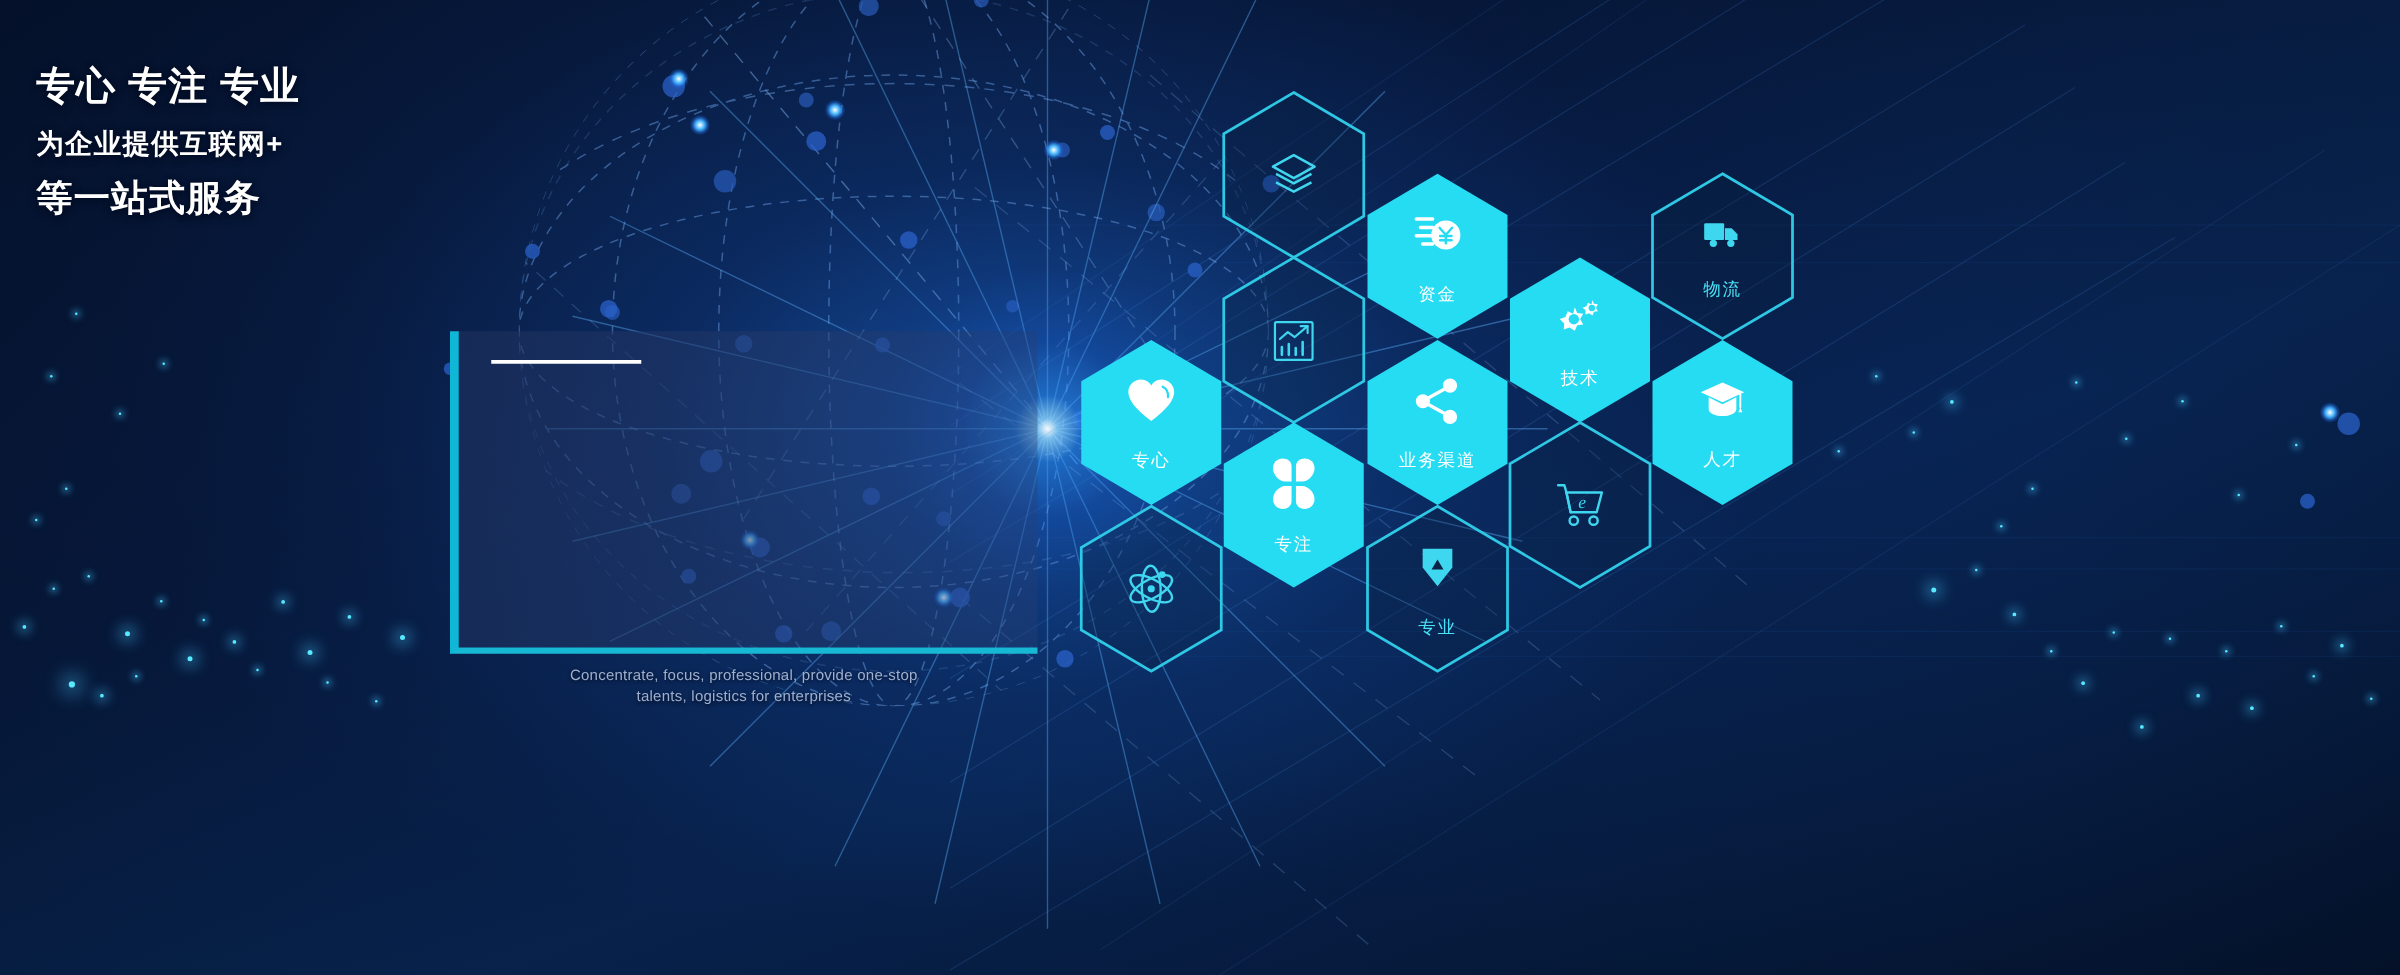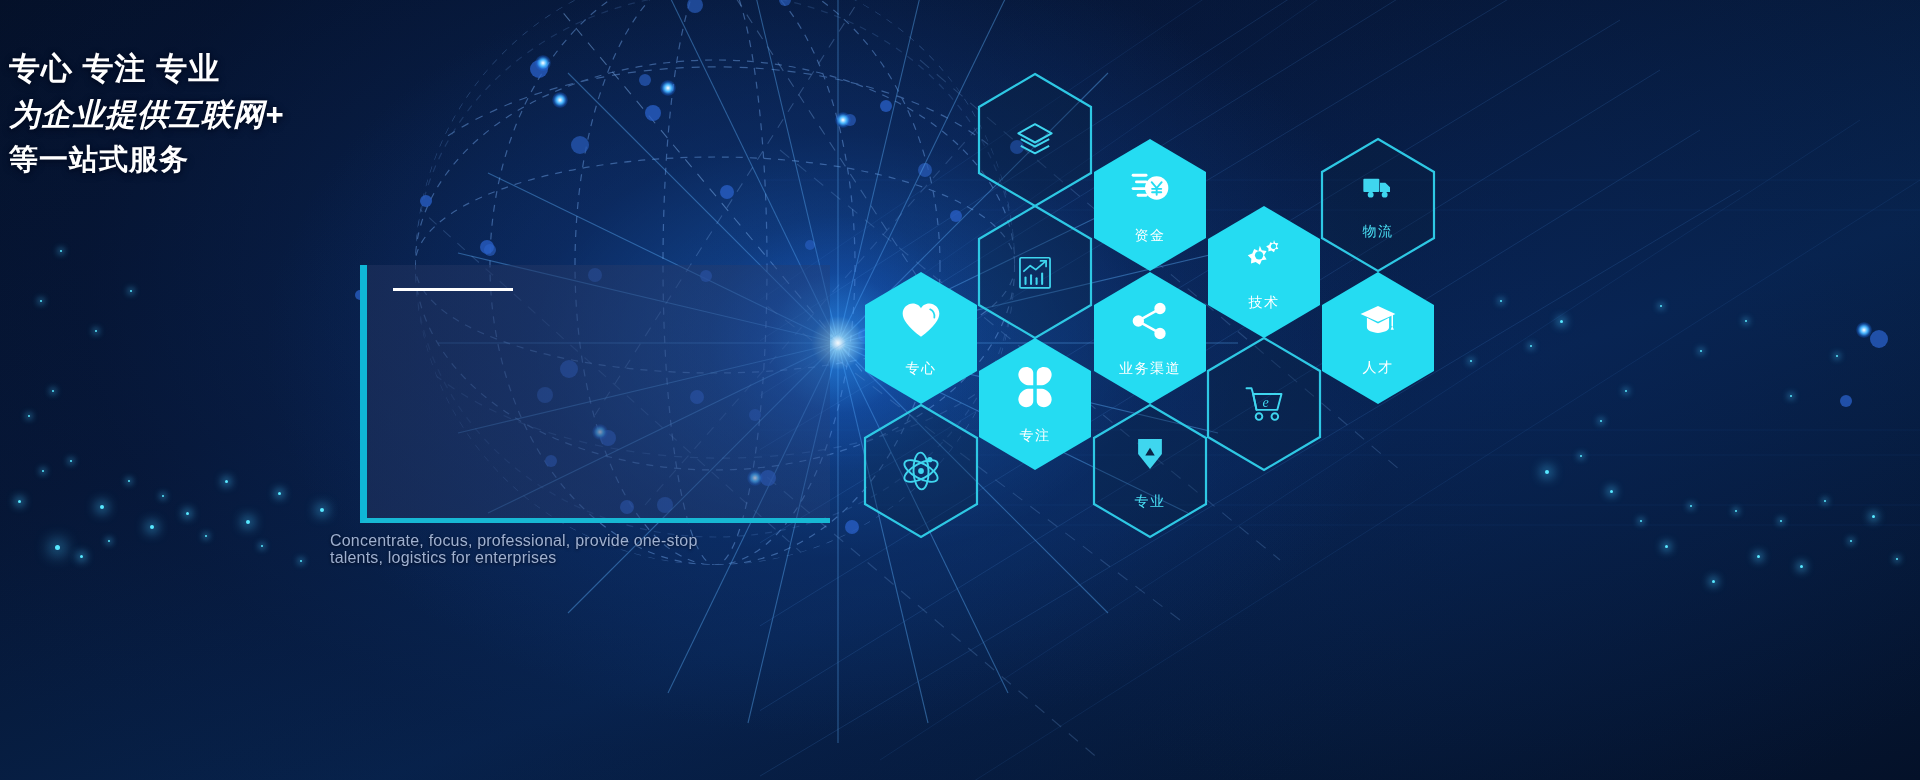--- a/index.html
+++ b/index.html
@@ -33,33 +33,33 @@
   
   .dot{ position:absolute; border-radius:50%; }
 
   
   .panel{
     position:absolute; left:360px; top:265px; width:470px; height:258px;
     background:linear-gradient(100deg, rgba(30,48,92,.62) 0%, rgba(36,58,108,.52) 55%, rgba(40,64,118,.34) 100%);
     border-left:7px solid #0fb6d6; border-bottom:5px solid #17b8d4;
   }
   .panel .rule{ position:absolute; left:26px; top:23px; width:120px; height:3px; background:#ffffff; }
-  .headline{ position:absolute; left:9px; top:45px; width:600px; color:#fff; }
+  .headline{ position:absolute; left:29px; top:45px; width:600px; color:#fff; }
   .headline .l{
     font-weight:bold; white-space:nowrap; letter-spacing:1px;
     text-shadow:0 2px 7px rgba(0,8,28,.85), 0 0 3px rgba(0,10,30,.6);
   }
   .l1{ font-size:31px; line-height:47px; letter-spacing:5px; }
-  .l2{ font-size:31px; line-height:45px; letter-spacing:1px;font-style:italic; }
+  .l2{ font-size:22px; line-height:45px; letter-spacing:1px; }
   .l3{ font-size:29px; line-height:45px; letter-spacing:0px; }
   .l4{ font-size:29px; line-height:45px; letter-spacing:1px; }
 
   .subtitle{
-    position:absolute; left:330px; top:532px; width:530px; text-align:left;
-    color:#9fb0cf; font-size:16px; line-height:17px; letter-spacing:.2px;
+    position:absolute; left:330px; top:532px; width:530px; text-align:center;
+    color:#9fb0cf; font-size:12px; line-height:17px; letter-spacing:.2px;
     text-shadow:0 1px 3px rgba(0,6,22,.8);
   }
 
   
   .hexwrap{ position:absolute; left:0; top:0; width:1920px; height:780px; }
   .hex{ position:absolute; width:118px; height:136px; }
   .hex .shape{ position:absolute; inset:0; }
   .hex svg{ width:100%; height:100%; display:block; overflow:visible; }
   .hex .content{
     position:absolute; inset:0; display:flex; flex-direction:column;

